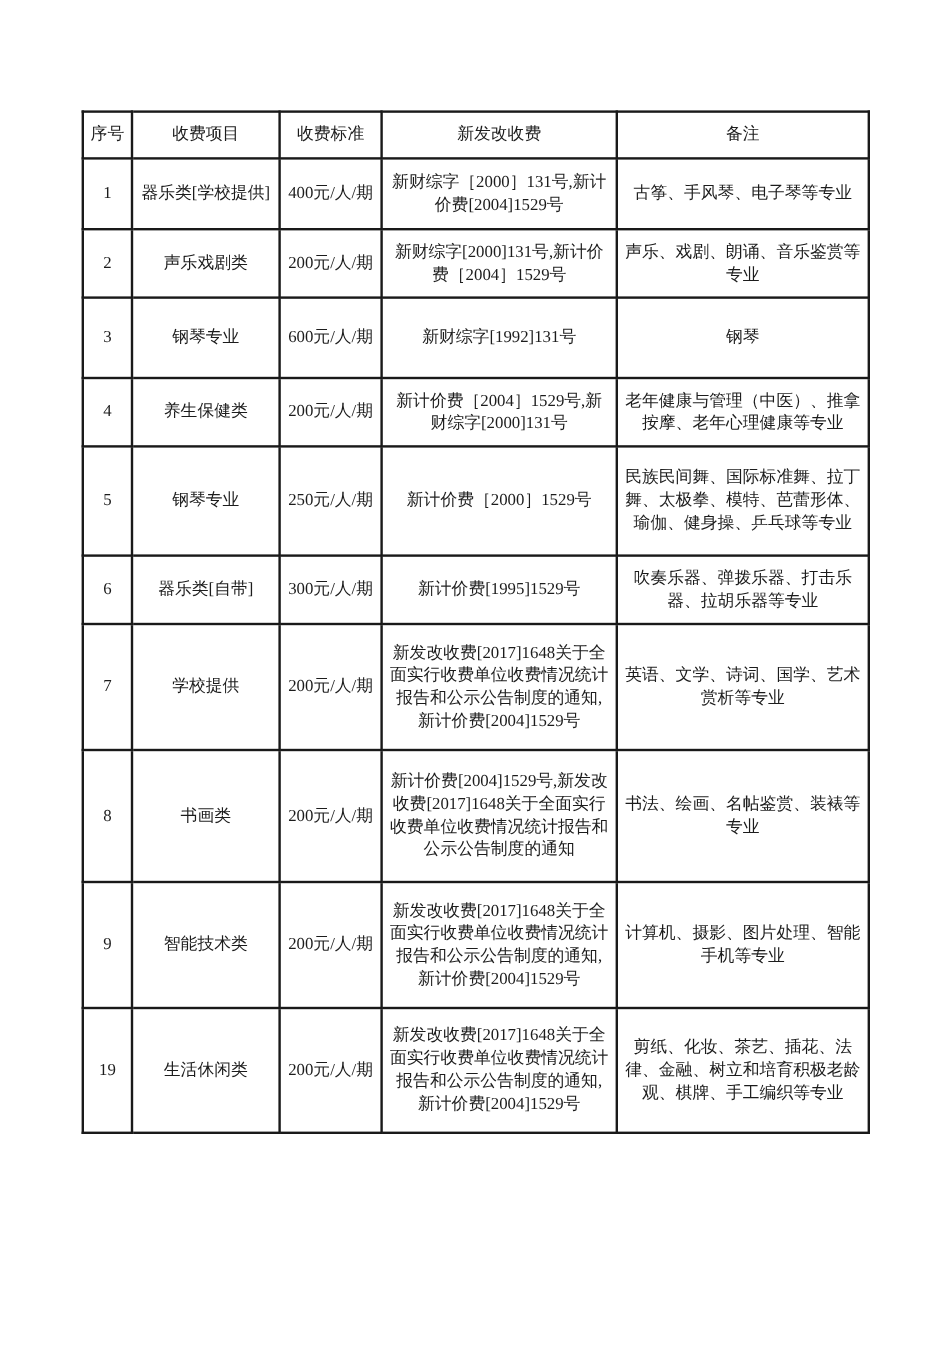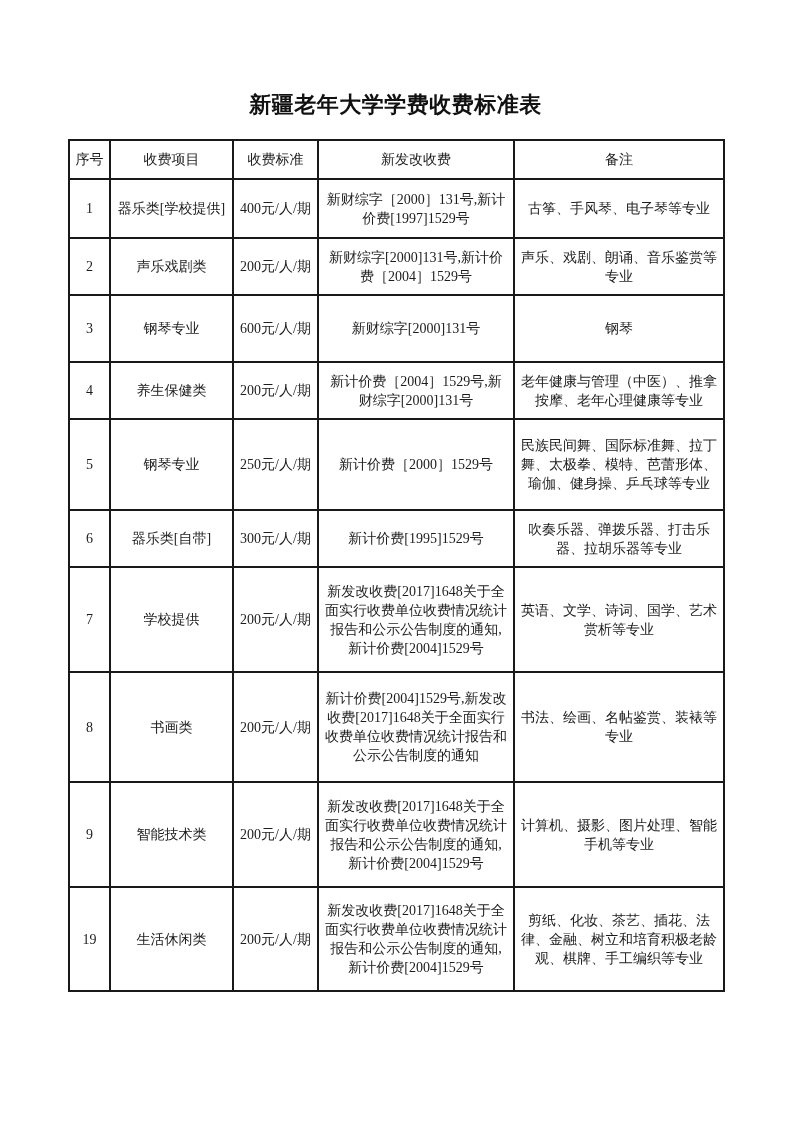--- a/index.html
+++ b/index.html
@@ -44,21 +44,20 @@
   col.c-no       { width: 41px; }
   col.c-item     { width: 123px; }
   col.c-standard { width: 85px; }
   col.c-basis    { width: 196px; }
   col.c-remark   { width: 210px; }
 </style>
 </head>
 <body>
 
 <div class="sheet">
-  <div class="doc-title">新疆老年大学学费收费标准表</div>
 
   <table class="fee-table">
     <colgroup>
       <col class="c-no">
       <col class="c-item">
       <col class="c-standard">
       <col class="c-basis">
       <col class="c-remark">
     </colgroup>
     <thead>
@@ -68,35 +67,35 @@
         <th>收费标准</th>
         <th>新发改收费</th>
         <th>备注</th>
       </tr>
     </thead>
     <tbody>
         <tr style="height: 59px;">
           <td>1</td>
           <td>器乐类[学校提供]</td>
           <td>400元/人/期</td>
-          <td>新财综字［2000］131号,新计价费[1997]1529号</td>
+          <td>新财综字［2000］131号,新计价费[2004]1529号</td>
           <td>古筝、手风琴、电子琴等专业</td>
         </tr>
         <tr style="height: 57px;">
           <td>2</td>
           <td>声乐戏剧类</td>
           <td>200元/人/期</td>
           <td>新财综字[2000]131号,新计价费［2004］1529号</td>
           <td>声乐、戏剧、朗诵、音乐鉴赏等专业</td>
         </tr>
         <tr style="height: 67px;">
           <td>3</td>
           <td>钢琴专业</td>
           <td>600元/人/期</td>
-          <td>新财综字[2000]131号</td>
+          <td>新财综字[1992]131号</td>
           <td>钢琴</td>
         </tr>
         <tr style="height: 57px;">
           <td>4</td>
           <td>养生保健类</td>
           <td>200元/人/期</td>
           <td>新计价费［2004］1529号,新财综字[2000]131号</td>
           <td>老年健康与管理（中医）、推拿按摩、老年心理健康等专业</td>
         </tr>
         <tr style="height: 91px;">

